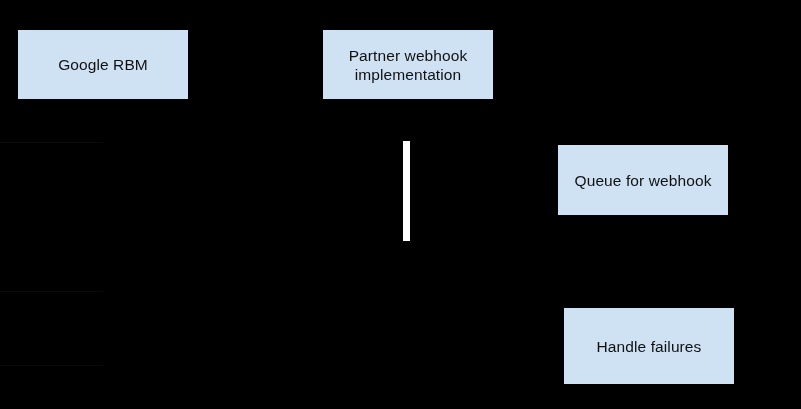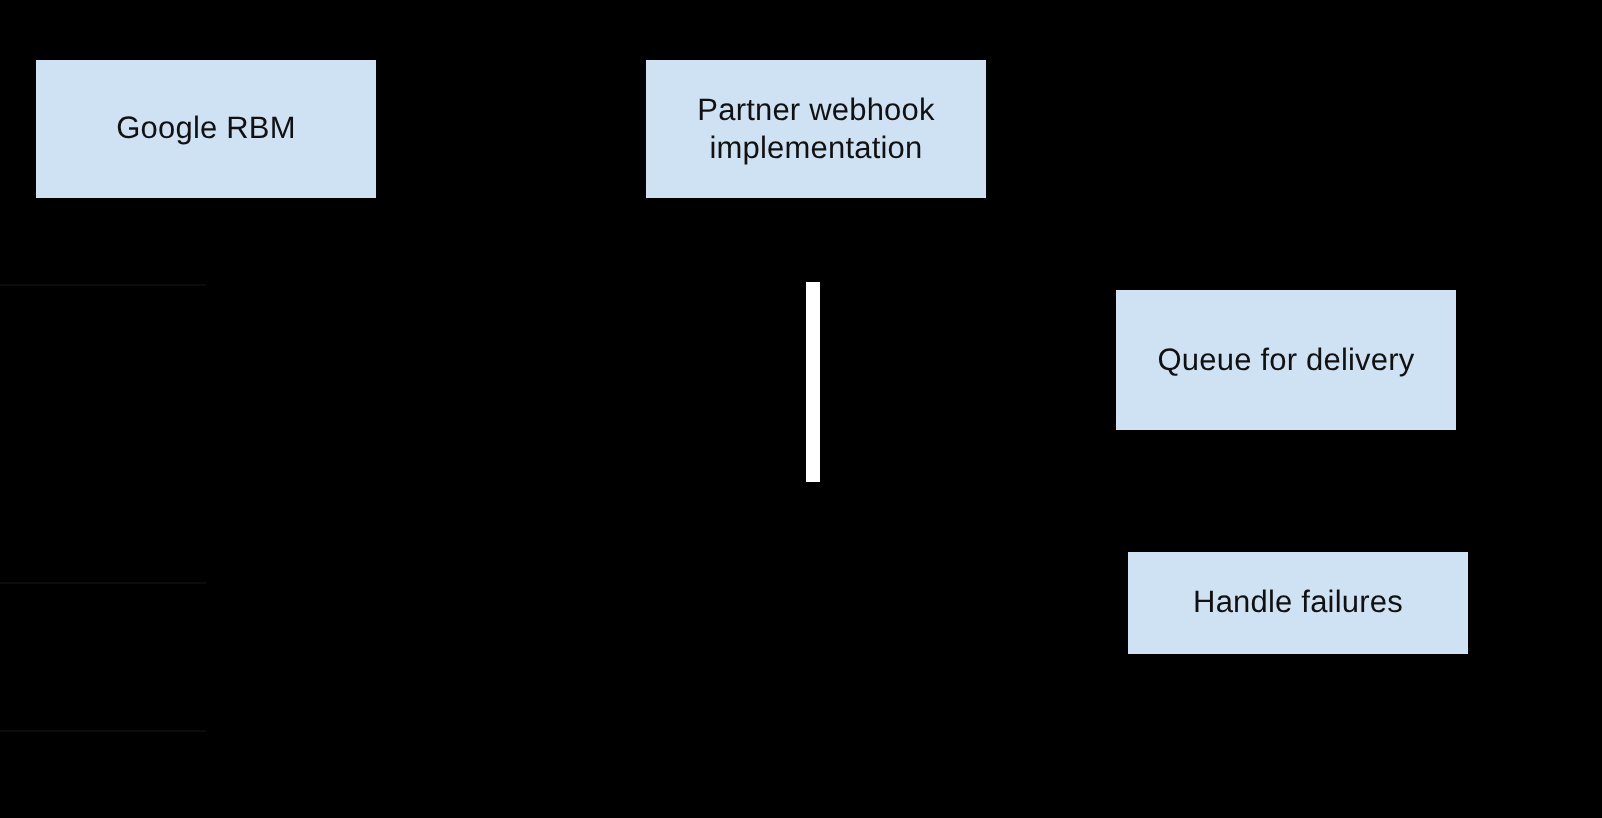--- a/index.html
+++ b/index.html
@@ -61,20 +61,20 @@
 implementation</span>
   </div>
 
   <div class="node" style="left:18px; top:30px; width:170px; height:69px;">
     <span class="node-label">Google RBM</span>
   </div>
 
   <div class="connector-vertical" style="left:403px; top:141px; width:7px; height:100px;"></div>
 
   <div class="node" style="left:558px; top:145px; width:170px; height:70px;">
-    <span class="node-label">Queue for delivery</span>
+    <span class="node-label">Queue for webhook</span>
   </div>
 
-  <div class="node" style="left:564px; top:276px; width:170px; height:51px;">
+  <div class="node" style="left:564px; top:308px; width:170px; height:76px;">
     <span class="node-label">Handle failures</span>
   </div>
 
 </div>
 
 </body></html>

